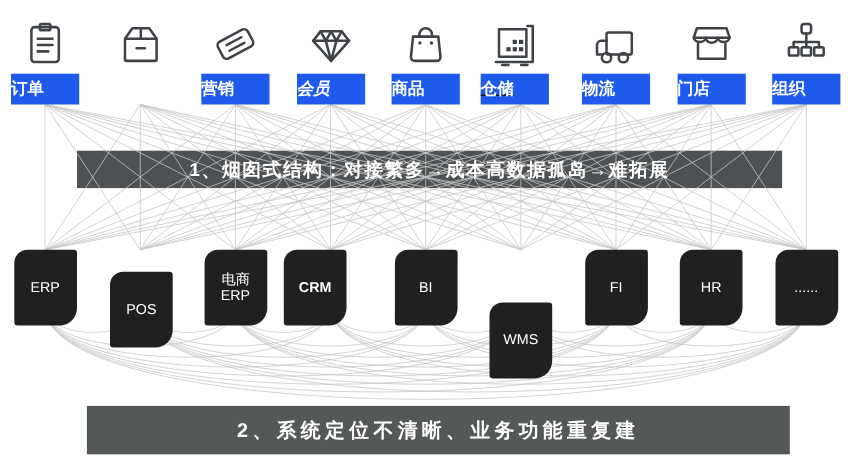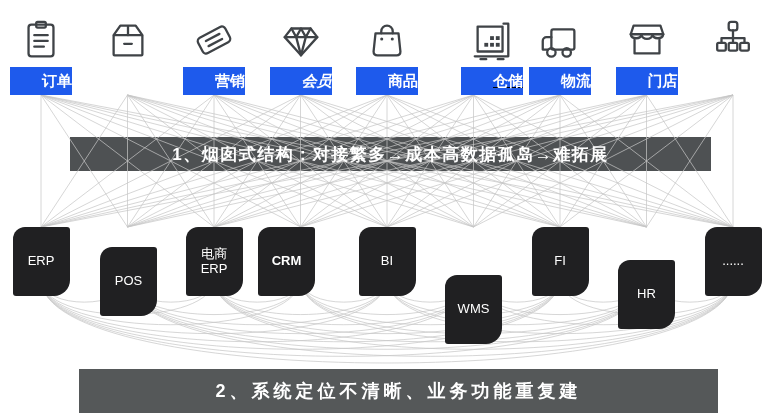--- a/index.html
+++ b/index.html
@@ -12,21 +12,21 @@
   .banner.b1{left:70px;top:137px;width:641px;height:34px;}
   .banner.b2{left:79px;top:369px;width:639px;height:44px;}
   .banner.bg.b1{background:var(--banner1,#4e5153);}
   .banner.bg.b2{background:var(--banner2,#555859);}
   .banner.text{
     display:flex;align-items:center;justify-content:center;
     color:#fff;font-weight:bold;background:transparent;white-space:nowrap;
   }
   .banner.text.b1{font-size:17px;letter-spacing:1.5px;}
   .banner.text.b2{font-size:18px;letter-spacing:4px;}
-  .col{position:absolute;top:14px;width:62px;text-align:right;}
+  .col{position:absolute;top:14px;width:62px;text-align:left;}
   .icon-wrap{height:52px;display:flex;align-items:center;justify-content:center;}
   .icon-wrap svg{width:46px;height:46px;stroke:var(--icon,#3f4347);fill:none;
     stroke-width:2.4;stroke-linecap:round;stroke-linejoin:round;}
   .icon-wrap svg .fl{fill:var(--icon,#3f4347);stroke:none;}
   .mod-label{
     margin-top:1px;width:62px;height:28px;line-height:28px;
     background:var(--blue,#1e5aec);color:#fff;font-size:15px;font-weight:bold;
   }
   .sysbox{
     position:absolute;top:227px;width:57px;height:69px;
@@ -88,21 +88,21 @@
         <div class="icon-wrap">
           <svg viewBox="0 0 48 48">
             <path d="M12 17h24l2 19q0 4-4 4H14q-4 0-4-4z"></path>
             <path d="M18 17v-2a6 6 0 0 1 12 0v2"></path>
             <circle class="fl" cx="18.5" cy="23" r="1.6"></circle>
             <circle class="fl" cx="29.5" cy="23" r="1.6"></circle>
           </svg>
         </div>
         <div class="mod-label">商品</div>
       </div>
-      <div class="col" style="left: 461px; text-decoration: underline;">
+      <div class="col" style="left: 437px; text-decoration: underline;">
         <div class="icon-wrap">
           <svg viewBox="0 0 48 48">
             <rect x="9" y="10" width="26" height="26"></rect>
             <rect class="fl" x="22" y="20" width="4" height="4"></rect>
             <rect class="fl" x="28" y="20" width="4" height="4"></rect>
             <rect class="fl" x="16" y="27" width="4" height="4"></rect>
             <rect class="fl" x="22" y="27" width="4" height="4"></rect>
             <rect class="fl" x="28" y="27" width="4" height="4"></rect>
             <path d="M36 7h5v34M6 41h35M12 44h6M30 44h6"></path>
           </svg>
@@ -133,32 +133,33 @@
       <div class="col" style="left: 702px;">
         <div class="icon-wrap">
           <svg viewBox="0 0 48 48">
             <rect x="19.5" y="5" width="9" height="9" rx="2.5"></rect>
             <path d="M24 14v8M12 22h24M12 22v5M24 22v5M36 22v5"></path>
             <rect x="7.5" y="27" width="9" height="8" rx="1.5"></rect>
             <rect x="19.5" y="27" width="9" height="8" rx="1.5"></rect>
             <rect x="31.5" y="27" width="9" height="8" rx="1.5"></rect>
           </svg>
         </div>
+        <div class="mod-label">组织</div>
       </div>
     </div>
   <div id="systems-row">
       <div class="sysbox" style="left: 12.5px;">ERP</div>
       <div class="sysbox" style="left: 100px; margin-top: 20px;">POS</div>
       <div class="sysbox" style="left: 185.5px;">电商
 ERP</div>
       <div class="sysbox" style="left: 258px; font-weight: bold;">CRM</div>
       <div class="sysbox" style="left: 358.5px;">BI</div>
       <div class="sysbox" style="left: 445px; margin-top: 48px;">WMS</div>
       <div class="sysbox" style="left: 531.5px;">FI</div>
-      <div class="sysbox" style="left: 618px; margin-top: 33px;">HR</div>
+      <div class="sysbox" style="left: 618px;">HR</div>
       <div class="sysbox" style="left: 704.5px;">......</div>
     </div>
   <div class="banner text b1">
     <span>1、烟囱式结构：对接繁多→成本高数据孤岛→难拓展</span>
   </div>
   <div class="banner text b2">
     <span>2、系统定位不清晰、业务功能重复建</span>
   </div>
 </div>
 

